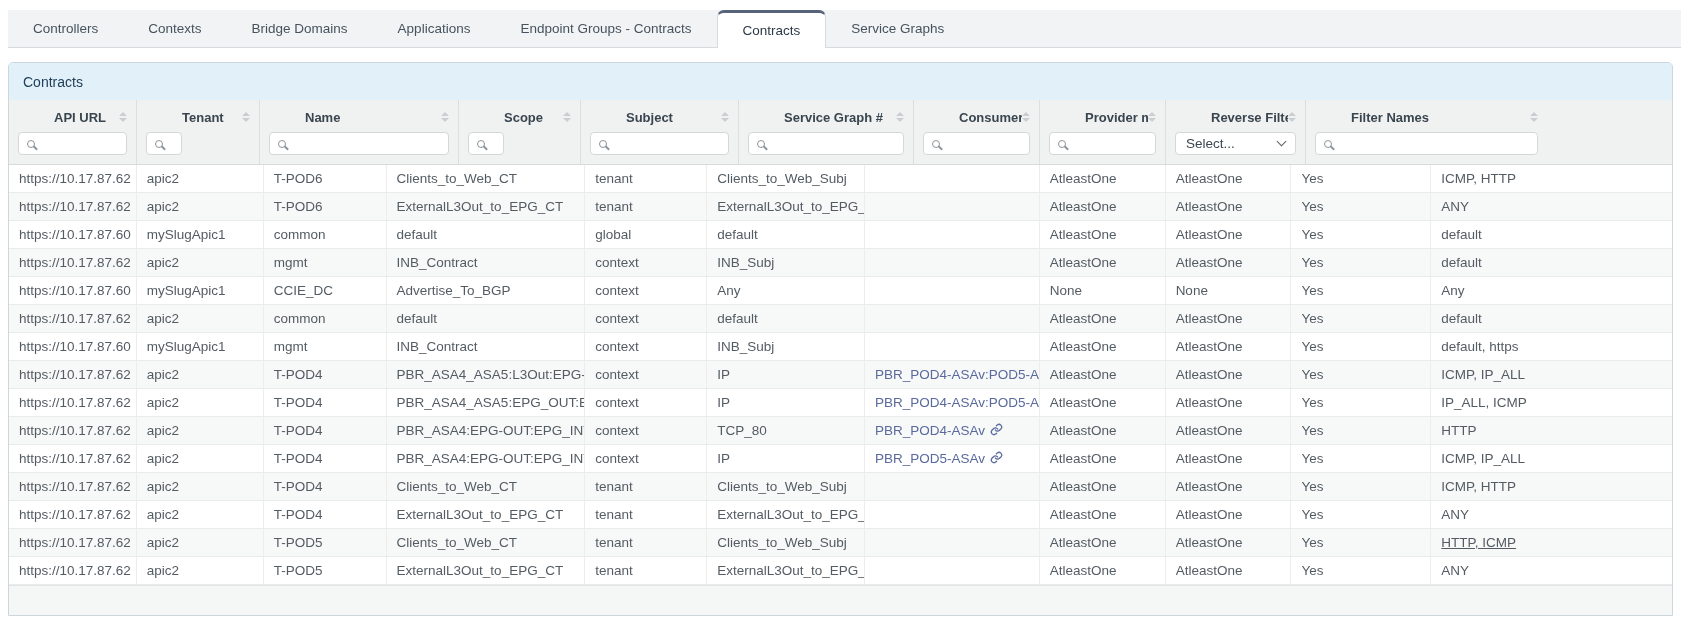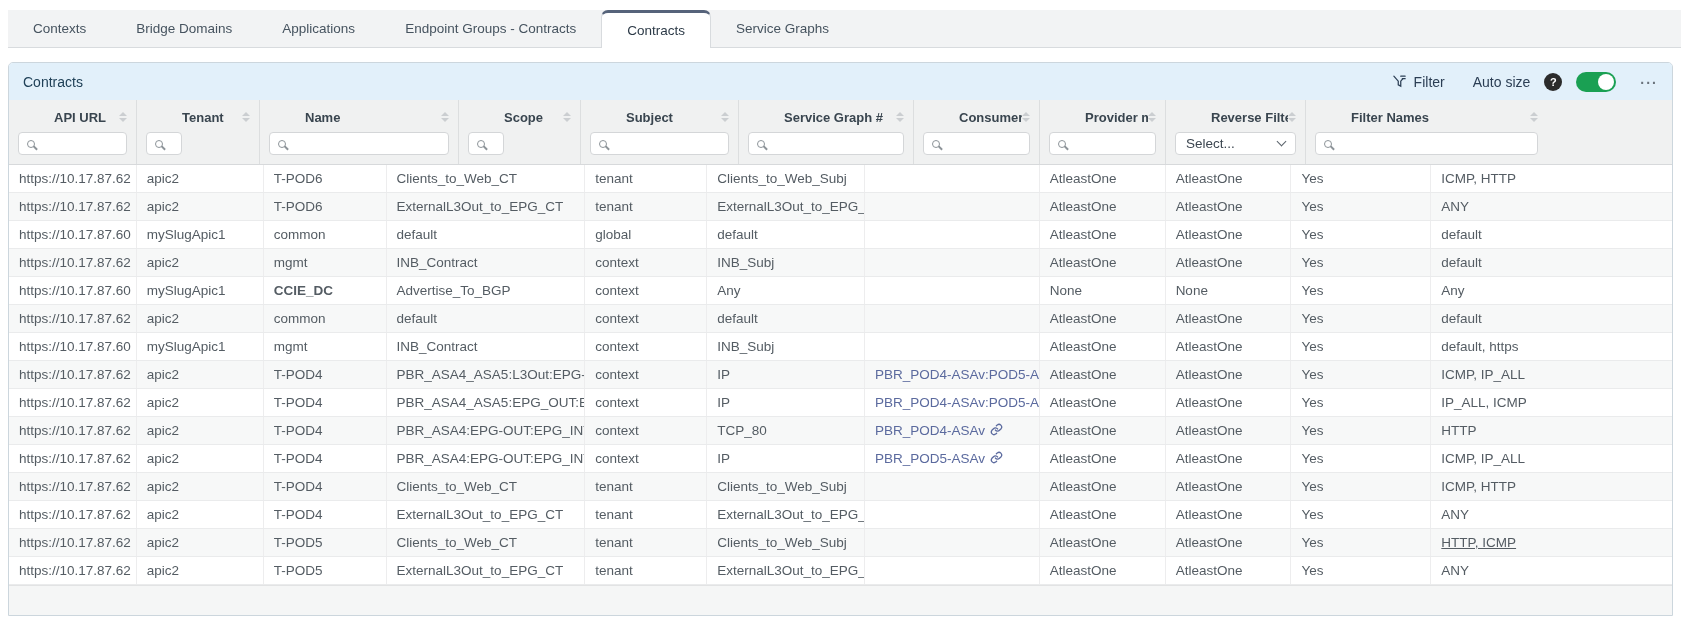--- a/index.html
+++ b/index.html
@@ -61,20 +61,23 @@
     color:#545c63; white-space:nowrap; overflow:hidden; }
   .td:last-child { border-right:none; }
   .sg-link { display:flex; align-items:center; gap:5px; text-decoration:none; cursor:pointer; }
   .sg-link svg { flex:none; }
   .tfooter { height:30px; background:#f5f6f6; border-top:1px solid #e2e3e4; }
 </style>
 </head>
 <body>
 
 <div class="tabbar" id="tabbar">
+  <div class="tab">
+    <span>Controllers</span>
+  </div>
 
   <div class="tab">
     <span>Contexts</span>
   </div>
 
   <div class="tab">
     <span>Bridge Domains</span>
   </div>
 
   <div class="tab">
@@ -91,37 +94,20 @@
   </div>
 
   <div class="tab">
     <span>Service Graphs</span>
   </div>
 </div>
 
 <div class="panel">
   <div class="panel-header" style="background: rgb(226, 240, 250);">
     <span>Contracts</span>
-    <div class="toolbar">
-      <div class="filterbtn">
-        <span>
-          <svg width="15" height="15" viewBox="0 0 24 24" fill="none" stroke="#2b3e54" stroke-width="2" stroke-linecap="round">
-            <path d="M3 5l7 8v6l4 2v-8l3.5-4"></path>
-              <path d="M14 5h7M16.5 9H21"></path>
-          </svg>
-        </span>
-        <span>Filter</span>
-      </div>
-      <span class="autosize">Auto size</span>
-      <span class="help">?</span>
-      <span class="toggle" id="autosize-toggle" style="background: rgb(26, 160, 83);">
-          <span class="knob"></span>
-        </span>
-      <span class="dots">...</span>
-    </div>
   </div>
   <div class="thead" id="thead" style="background: rgb(240, 241, 241);">
   <div class="col" style="width: 128px;">
     <div class="col-top">
       <span class="col-label">API URL</span>
       <span class="sort">
             <i class="up"></i>
             <i class="dn"></i>
           </span>
     </div>
@@ -318,21 +304,21 @@
         <div class="td" style="width: 158px;">INB_Subj</div>
         <div class="td" style="width: 175px;"></div>
         <div class="td" style="width: 126px;">AtleastOne</div>
         <div class="td" style="width: 126px;">AtleastOne</div>
         <div class="td" style="width: 140px;">Yes</div>
         <div class="td" style="width: 241px;">default</div>
       </div>
       <div class="tr">
         <div class="td" style="width: 128px;">https://10.17.87.60</div>
         <div class="td" style="width: 127px;">mySlugApic1</div>
-        <div class="td" style="width: 123px; font-weight: bold;">CCIE_DC</div>
+        <div class="td" style="width: 123px;">CCIE_DC</div>
         <div class="td" style="width: 199px;">Advertise_To_BGP</div>
         <div class="td" style="width: 122px;">context</div>
         <div class="td" style="width: 158px;">Any</div>
         <div class="td" style="width: 175px;"></div>
         <div class="td" style="width: 126px;">None</div>
         <div class="td" style="width: 126px;">None</div>
         <div class="td" style="width: 140px;">Yes</div>
         <div class="td" style="width: 241px;">Any</div>
       </div>
       <div class="tr">

